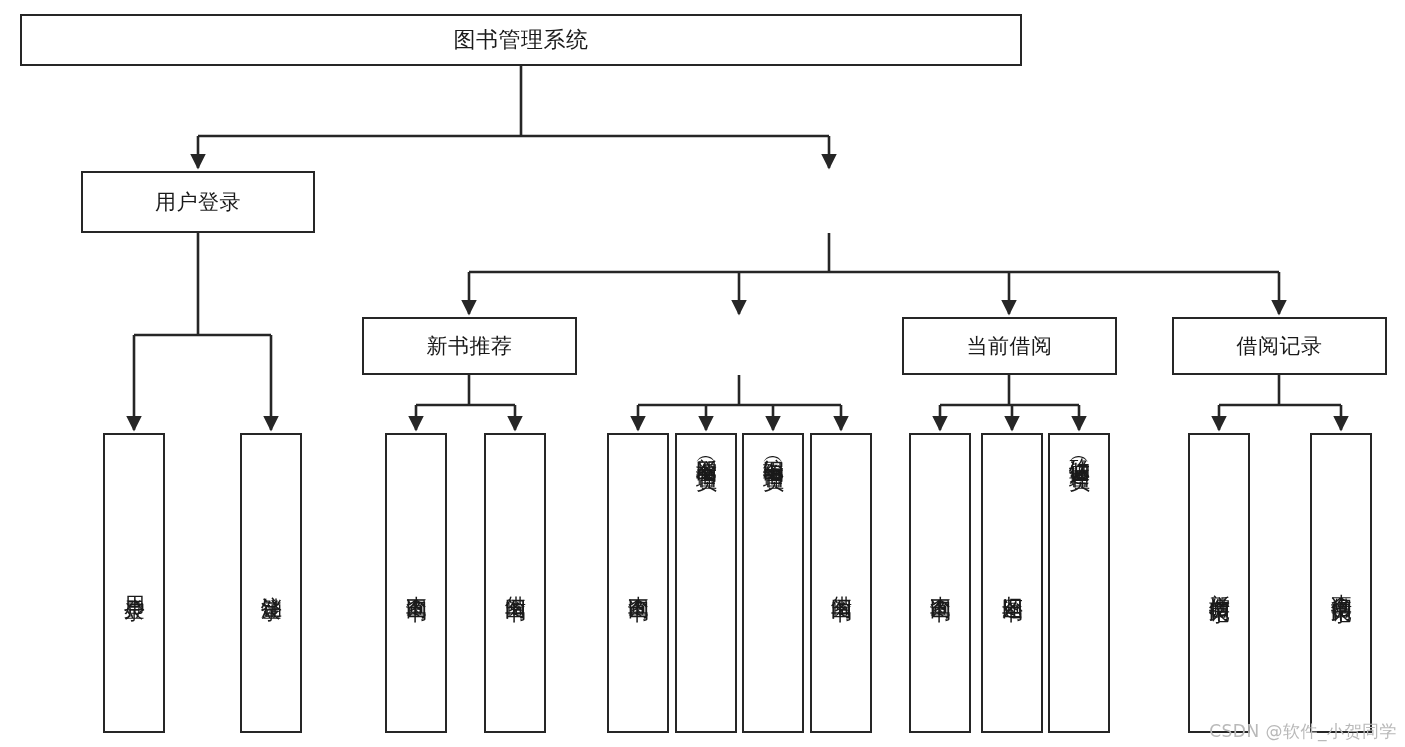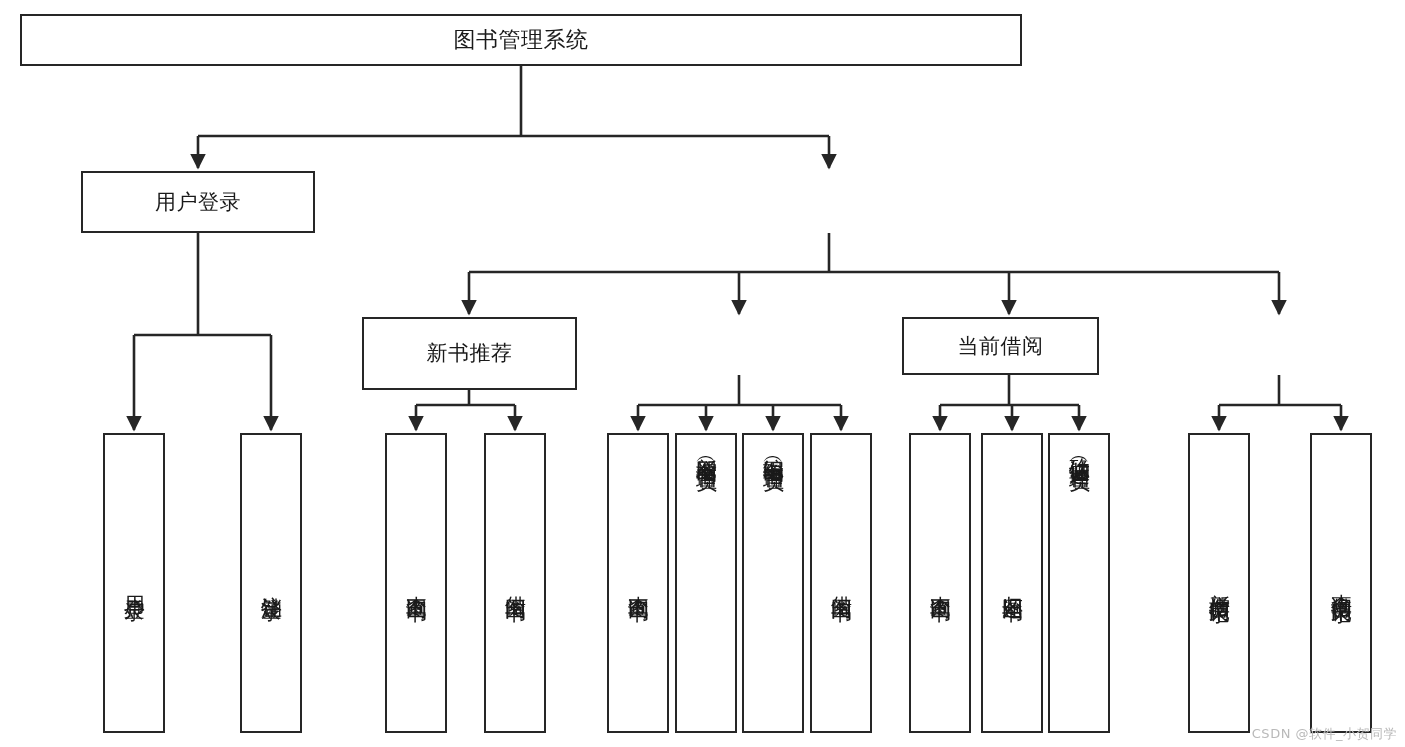--- a/index.html
+++ b/index.html
@@ -65,21 +65,21 @@
     writing-mode: vertical-rl;
     text-orientation: upright;
     font-size: 21px;
     letter-spacing: 2px;
     line-height: 1;
   }
   #watermark {
     position: absolute;
     right: 8px;
     bottom: 4px;
-    font-size: 13px;
+    font-size: 17px;
     color: #b9b9b9;
     letter-spacing: 0.5px;
     z-index: 5;
     white-space: pre;
   }
 </style>
 </head>
 <body>
 
 <div id="diagram-root">
@@ -135,25 +135,28 @@
   </svg>
 
   <div class="node horiz root" style="left:20px; top:14px; width:1002px; height:52px;">
     <span class="node-label">图书管理系统</span>
   </div>
 
   <div class="node horiz" style="left:81px; top:171px; width:234px; height:62px;">
     <span class="node-label">用户登录</span>
   </div>
 
-  <div class="node horiz" style="left:362px; top:317px; width:215px; height:73px;">
+  <div class="node horiz" style="left:362px; top:317px; width:215px; height:58px;">
     <span class="node-label">新书推荐</span>
   </div>
-  <div class="node horiz" style="left:902px; top:317px; width:197px; height:58px;">
+  <div class="node horiz" style="left:902px; top:317px; width:215px; height:58px;">
     <span class="node-label">当前借阅</span>
+  </div>
+  <div class="node horiz" style="left:1172px; top:317px; width:215px; height:58px;">
+    <span class="node-label">借阅记录</span>
   </div>
 
   <div class="node vert centered" style="left:103px; top:433px; width:62px; height:300px;">
     <span class="node-label">用户登录</span>
   </div>
   <div class="node vert centered" style="left:240px; top:433px; width:62px; height:300px;">
     <span class="node-label">注销登录</span>
   </div>
   <div class="node vert centered" style="left:385px; top:433px; width:62px; height:300px;">
     <span class="node-label">查询图书</span>

